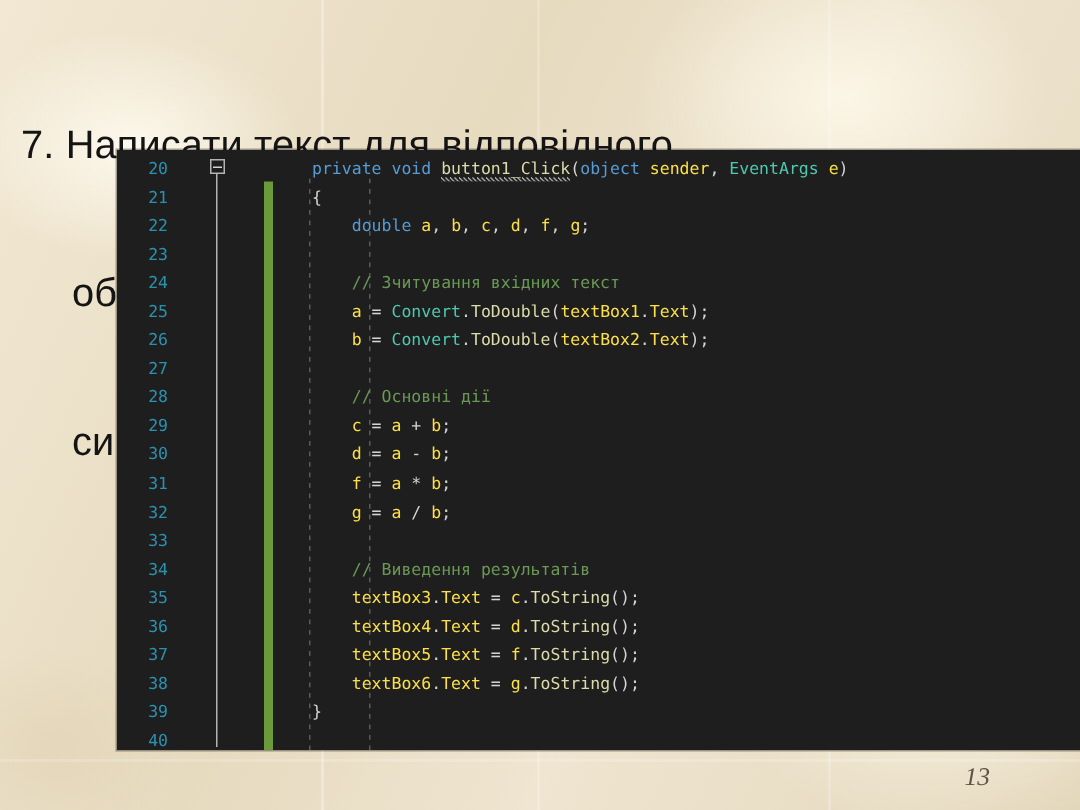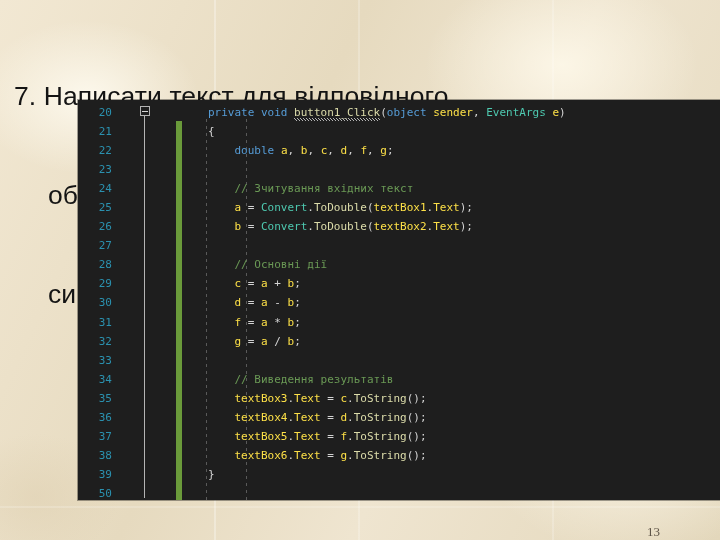--- a/index.html
+++ b/index.html
@@ -112,24 +112,25 @@
   .pl{color:#d4d4d4;}      
   .sq{position:relative;}
   .sq::after{
     content:"";position:absolute;left:0;right:0;bottom:-2px;height:3px;
     background-image:linear-gradient(45deg,transparent 40%,#b4b4b4 40% 60%,transparent 60%);
     background-size:3px 3px;
   }
 
   
   #slide-number{
-    position:absolute;right:60px;bottom:0;
-    font-size:13px;color:#5d5346;
+    position:absolute;right:60px;bottom:12px;
+    font-size:17px;color:#5d5346;
     font-family:"Liberation Serif",serif;
     z-index:3;
+    font-style:italic;
   }
 </style>
 </head>
 <body>
 
 <div id="slide">
 
   <div id="title">
     <span class="ln">7. Написати текст для відповідного</span>
     <span class="ln indent">обробника подій у відповідності з</span>
@@ -152,21 +153,21 @@
         <span class="gl">30</span>
         <span class="gl">31</span>
         <span class="gl">32</span>
         <span class="gl">33</span>
         <span class="gl">34</span>
         <span class="gl">35</span>
         <span class="gl">36</span>
         <span class="gl">37</span>
         <span class="gl">38</span>
         <span class="gl">39</span>
-        <span class="gl">50</span>
+        <span class="gl">40</span>
       </div>
 
     <div class="outline">
       <div class="collapse-box"></div>
       <div class="region-line"></div>
     </div>
 
     <div class="changebar">
         <span></span>
       </div>

